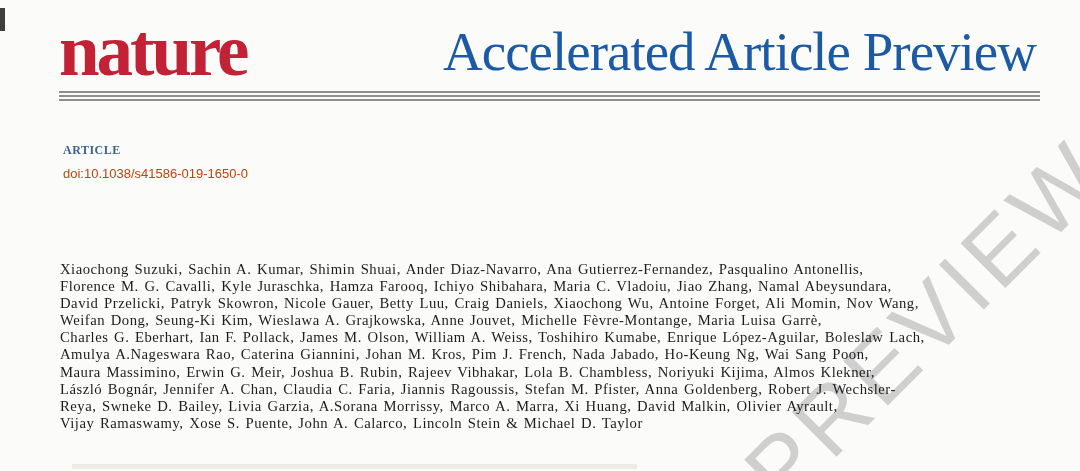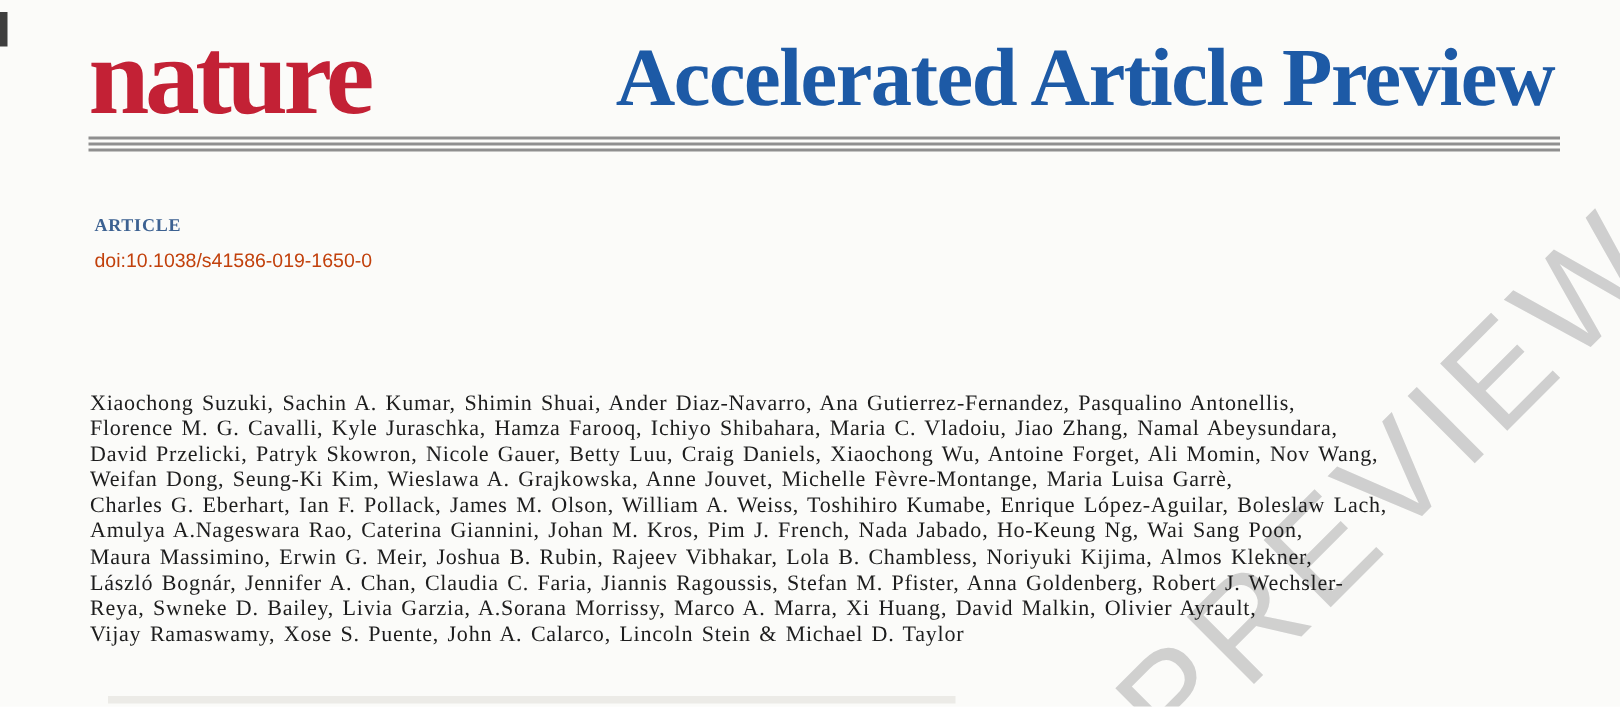--- a/index.html
+++ b/index.html
@@ -21,21 +21,21 @@
     font-family: "Liberation Serif", serif;
     font-weight: 700;
     font-size: 73px; line-height: 1;
     letter-spacing: -3px;
     color: #c32135;
     z-index: 2;
   }
   .banner {
     position: absolute; right: 44px; top: 24px;
     font-family: "Liberation Serif", serif;
-    font-weight: 700;
+    font-weight: 400;
     font-size: 55px; line-height: 1;
     letter-spacing: -1px;
     color: #1d5aa6;
     z-index: 2;
   }
   .triple-rule {
     position: absolute; left: 59px; right: 40px; top: 91px;
     z-index: 2;
   }
   .triple-rule .line {

